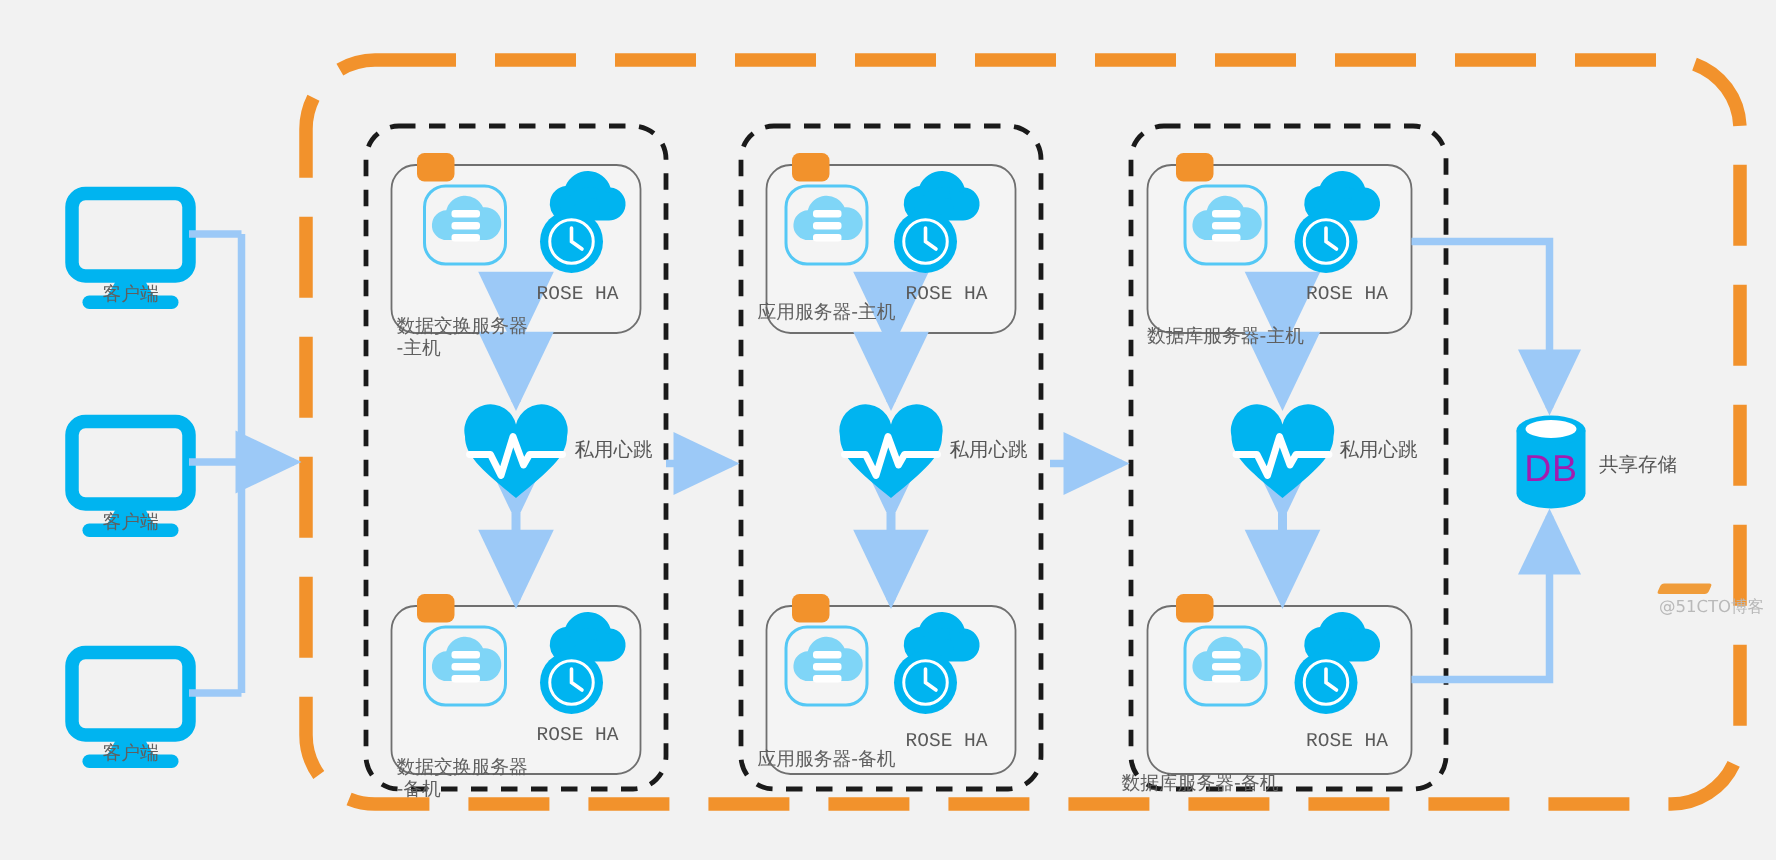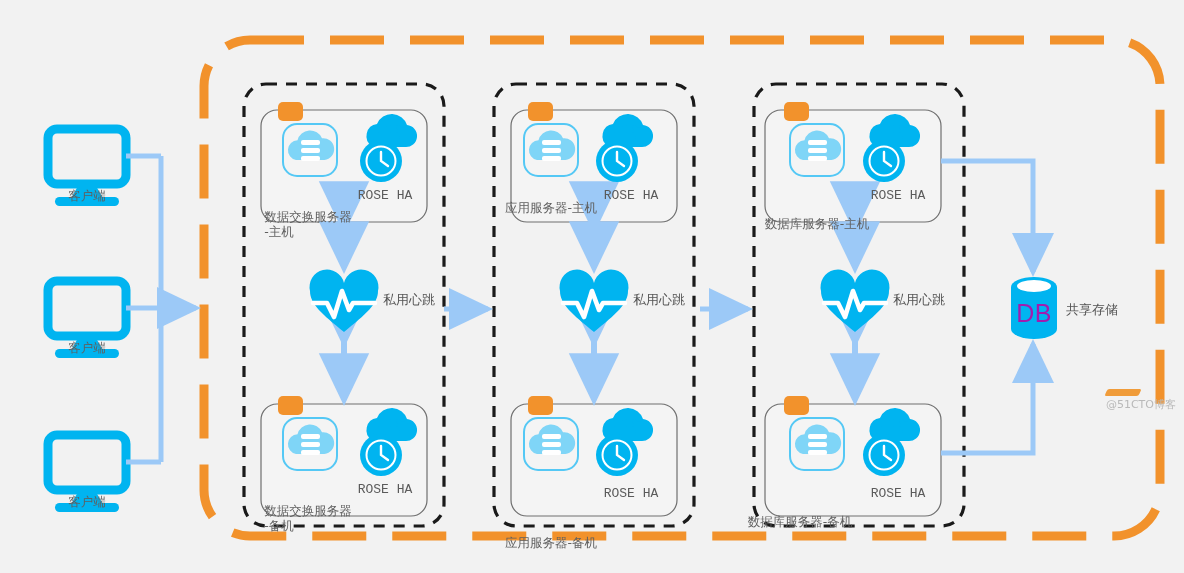--- a/index.html
+++ b/index.html
@@ -267,21 +267,21 @@
   </div>
   <div class="rose" style="left:385px;top:482px">ROSE HA</div>
 
   <div class="sidelabel" style="left:383px;top:291px">私用心跳</div>
 
   <div class="nodelabel" style="left:551px;top:172px">
     <span>应用服务器-主机</span>
   </div>
   <div class="rose" style="left:631px;top:188px">ROSE HA</div>
 
-  <div class="nodelabel" style="left:551px;top:507px">
+  <div class="nodelabel" style="left:551px;top:470px">
     <span>应用服务器-备机</span>
   </div>
   <div class="rose" style="left:631px;top:486px">ROSE HA</div>
 
   <div class="sidelabel" style="left:633px;top:291px">私用心跳</div>
 
   <div class="nodelabel" style="left:817px;top:188px">
     <span>数据库服务器-主机</span>
   </div>
   <div class="rose" style="left:898px;top:188px">ROSE HA</div>

